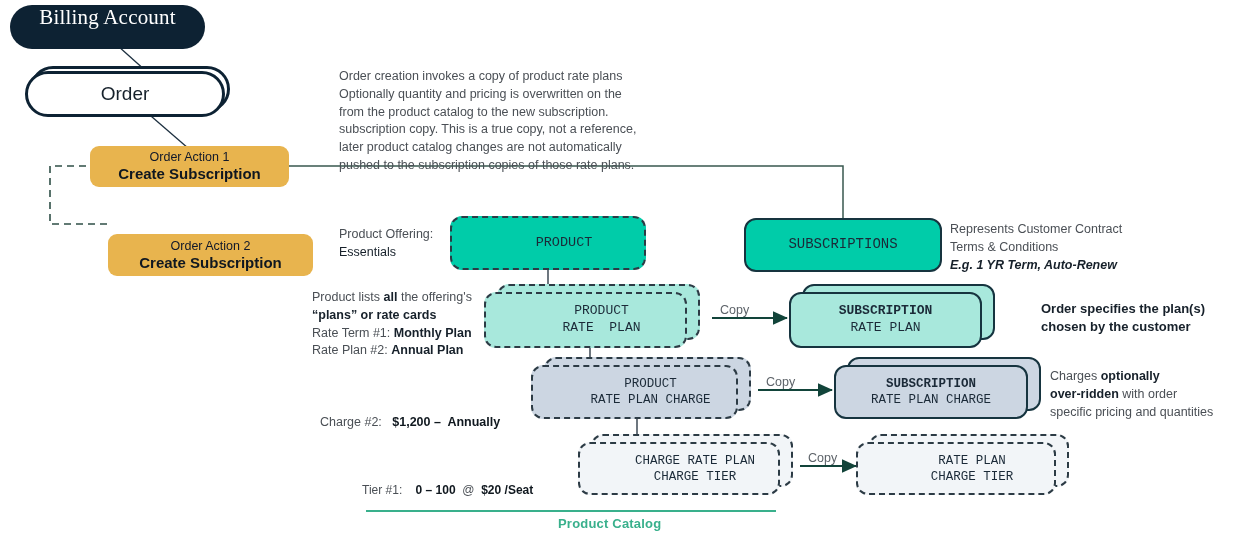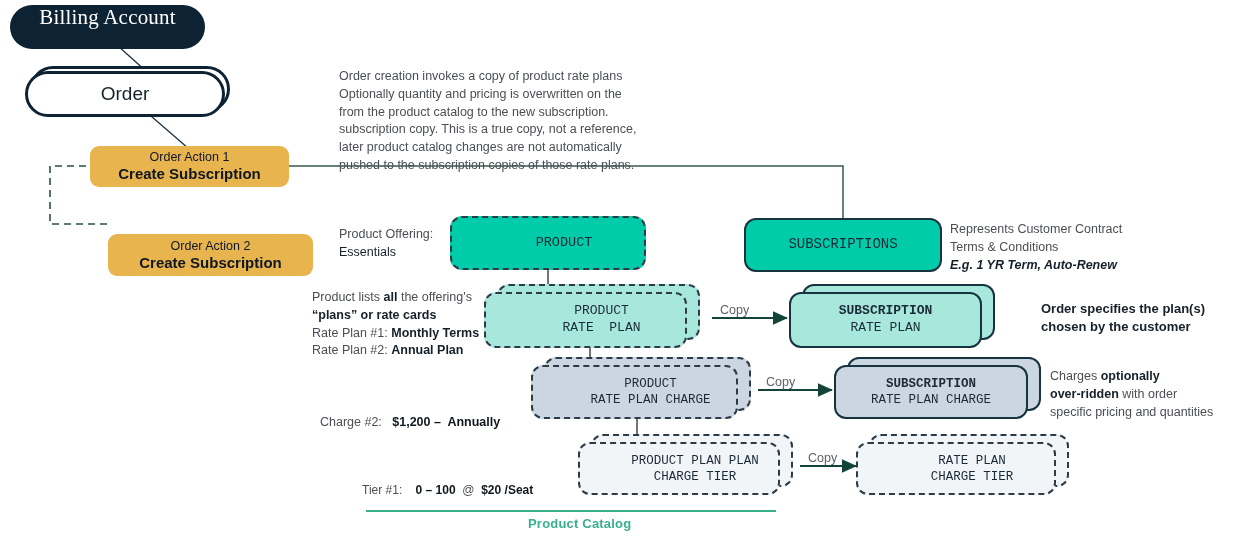--- a/index.html
+++ b/index.html
@@ -90,20 +90,21 @@
     font-size:12.5px;
     color:#5d6369;
   }
 
   .catalog-label {
     position:absolute;
     color:#39b08c;
     font-weight:bold;
     font-size:13px;
     letter-spacing:.2px;
+    margin-left:30px;
   }
 </style>
 </head>
 <body>
 
 <div id="stage">
 
   <svg class="wires" viewBox="0 0 1248 536">
     <defs>
       <marker id="arw" markerWidth="9" markerHeight="9" refX="7.5" refY="3.6" orient="auto">
@@ -180,21 +181,21 @@
     <div class="stack-back c-slate dash-border" style="left:13px; top:0px; width:207px; height:54px;"></div>
     <div class="box c-slate dash-border" style="left:0px; top:8px; width:207px; height:54px; font-size:12.5px;">
       <span class="ln">PRODUCT</span>
       <span class="ln">RATE PLAN CHARGE</span>
     </div>
   </div>
 
   <div style="position:absolute; left:578px; top:434px; width:225px; height:68px;">
     <div class="stack-back c-pale dash-border" style="left:13px; top:0px; width:202px; height:53px;"></div>
     <div class="box c-pale dash-border" style="left:0px; top:8px; width:202px; height:53px; font-size:12.5px;">
-      <span class="ln">PRODUCT PLAN PLAN</span>
+      <span class="ln">CHARGE RATE PLAN</span>
       <span class="ln">CHARGE TIER</span>
     </div>
   </div>
 
   <div class="box c-teal solid-border" style="left:744px; top:218px; width:198px; height:54px; font-size:14px;">
     <span class="ln">SUBSCRIPTIONS</span>
   </div>
 
   <div style="position:absolute; left:789px; top:284px; width:215px; height:70px;">
     <div class="stack-back c-mint solid-border" style="left:13px; top:0px; width:193px; height:56px;"></div>
@@ -228,21 +229,21 @@
     <div>Product Offering:</div>
     <div style="font-weight:normal; color:#16202a;">Essentials</div>
   </div>
 
   <div class="note" style="left:274px; top:289px; width:200px;margin-left:38px;">
     <div>
       <span>Product lists </span><b>all</b><span> the offering's</span>
     </div>
     <div style="font-weight:bold; color:#16202a;">“plans” or rate cards</div>
     <div>
-      <span>Rate Plan #1: </span><b>Monthly Terms</b>
+      <span>Rate Term #1: </span><b>Monthly Plan</b>
     </div>
     <div>
       <span>Rate Plan #2: </span><b>Annual Plan</b>
     </div>
   </div>
 
   <div class="kv" style="left:320px; top:375px;">
     <div><span>Charge #2:</span>   <b>$1,200 –  Annually</b></div>
   </div>
 

